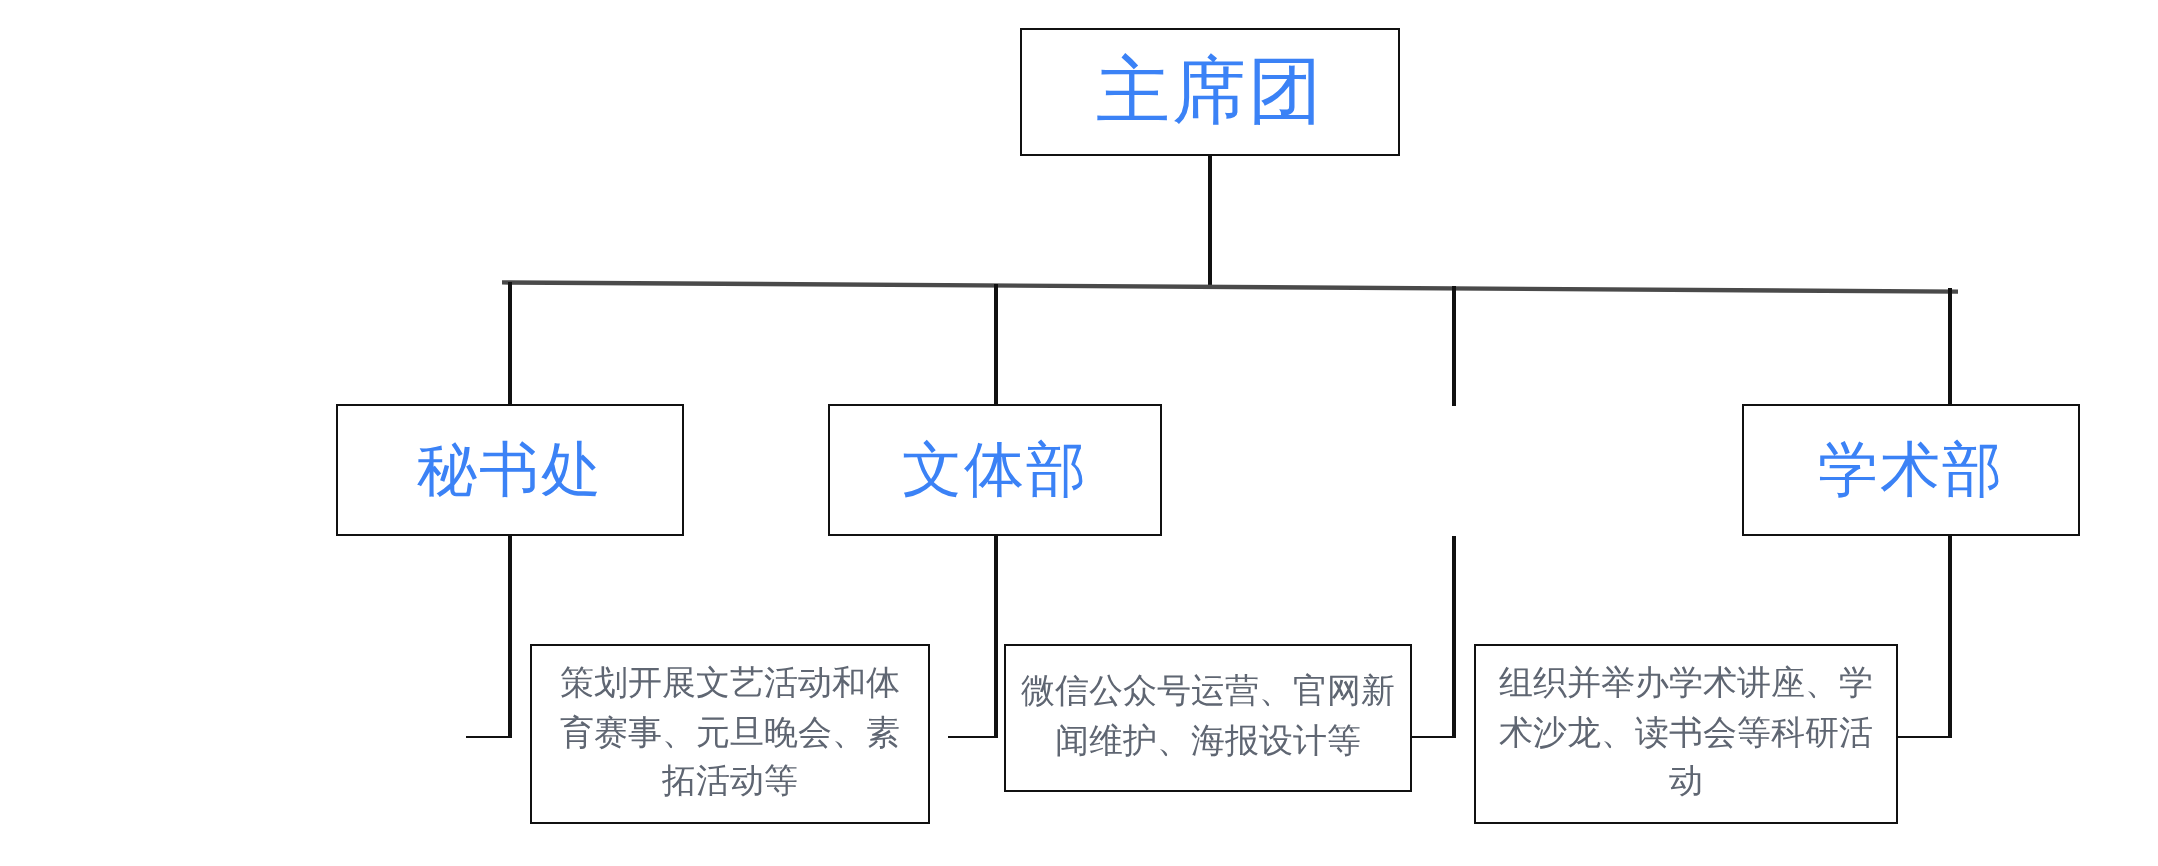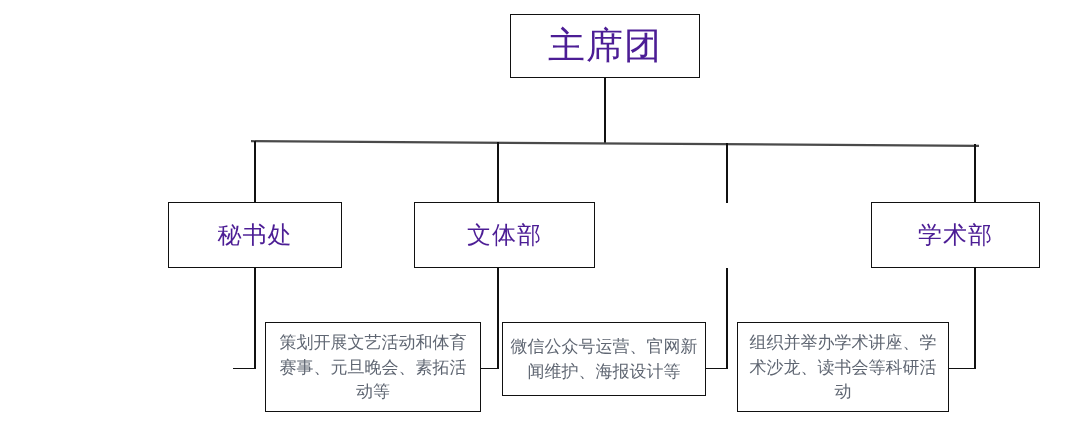--- a/index.html
+++ b/index.html
@@ -23,26 +23,26 @@
     background: #ffffff;
     border: 1.6px solid #111111;
     display: flex;
     align-items: center;
     justify-content: center;
     text-align: center;
     z-index: 5;
   }
   .node.root,
   .node.dept {
-    color: #4c1d95;
+    color: #3b82f6;
     font-weight: 400;
     letter-spacing: 1px;
   }
   .node.root { font-size: 37px; }
-  .node.dept { font-size: 24px; }
+  .node.dept { font-size: 30px; }
 
   .node.desc {
     color: #5f6672;
     font-size: 17px;
     line-height: 1.45;
     padding: 4px 6px;
     letter-spacing: 0px;
     border-width: 1.5px;
   }
   .node.desc .txt { display: block; width: 100%; }
@@ -93,31 +93,31 @@
   <div class="ln h" style="left:948px; top:367.5px; width:27px;"></div>
 
   <div class="node root" style="left:510px; top:14px; width:190px; height:64px;">
     <span>主席团</span>
   </div>
 
   <div class="node dept" style="left:168px; top:202px; width:174px; height:66px;">
     <span>秘书处</span>
   </div>
 
-  <div class="node dept" style="left:414px; top:202px; width:181px; height:66px;">
+  <div class="node dept" style="left:414px; top:202px; width:167px; height:66px;">
     <span>文体部</span>
   </div>
 
 
   <div class="node dept" style="left:871px; top:202px; width:169px; height:66px;align-items:center;">
     <span>学术部</span>
   </div>
 
 
-  <div class="node desc" style="left:265px; top:322px; width:216px; height:90px;">
+  <div class="node desc" style="left:265px; top:322px; width:200px; height:90px;">
     <span class="txt">策划开展文艺活动和体育赛事、元旦晚会、素拓活动等</span>
   </div>
 
   <div class="node desc" style="left:502px; top:322px; width:204px; height:74px;">
     <span class="txt">微信公众号运营、官网新闻维护、海报设计等</span>
   </div>
 
   <div class="node desc" style="left:737px; top:322px; width:212px; height:90px;">
     <span class="txt">组织并举办学术讲座、学术沙龙、读书会等科研活动</span>
   </div>

